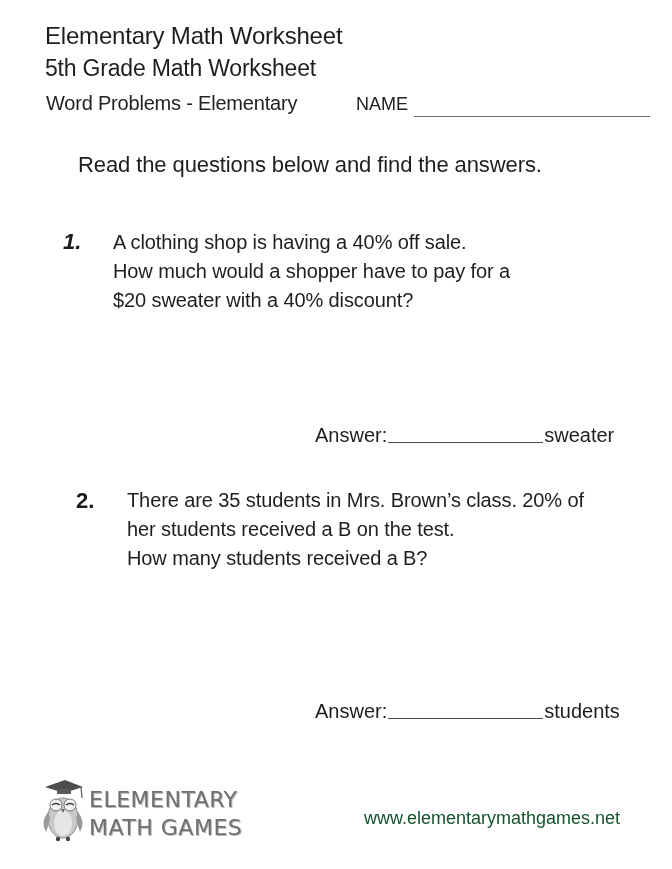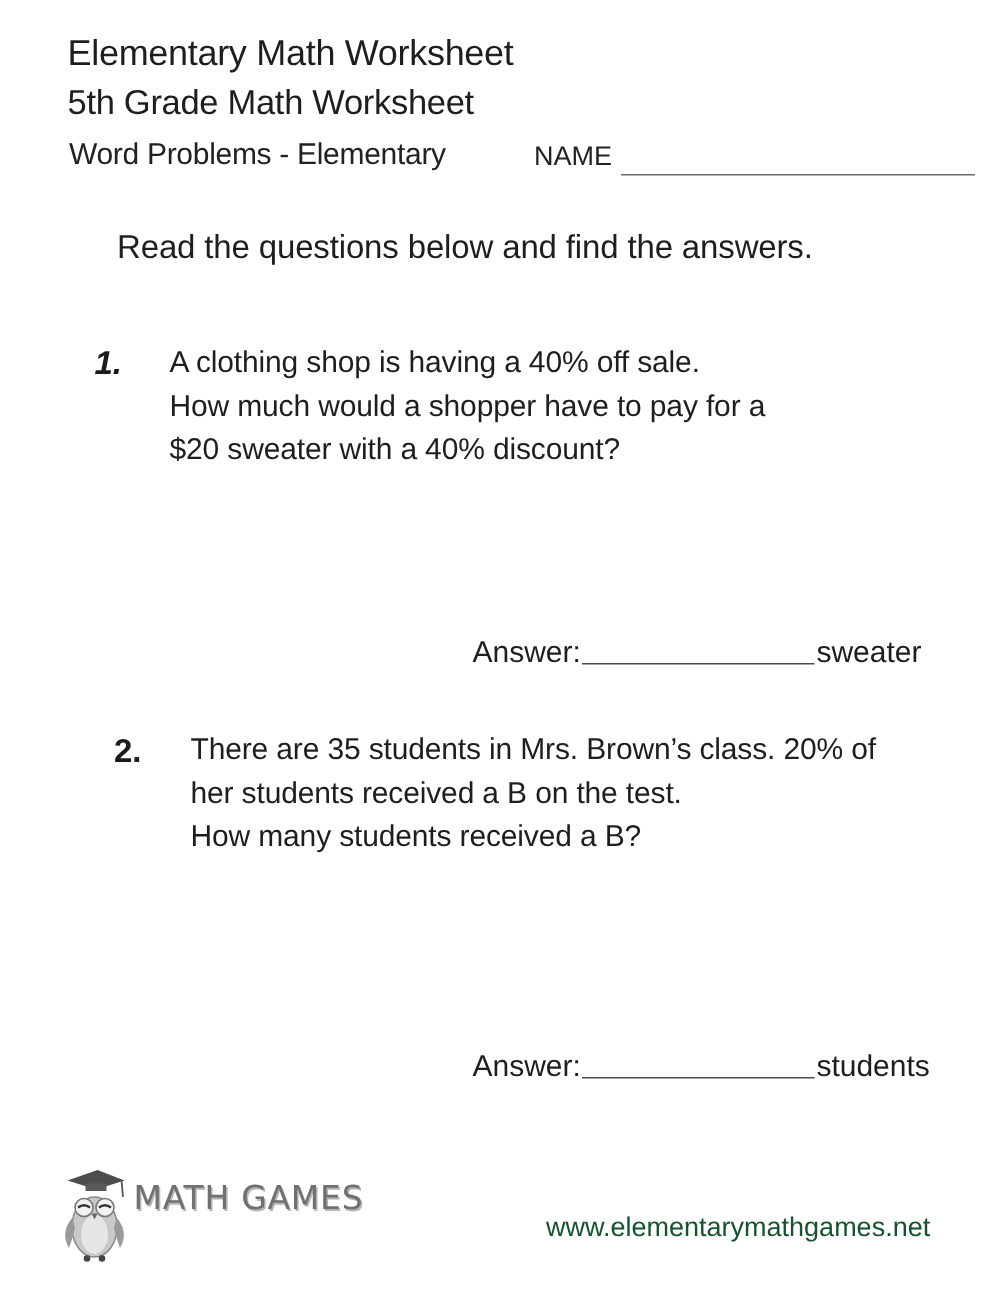--- a/index.html
+++ b/index.html
@@ -154,16 +154,17 @@
     <circle cx="33" cy="27" r="6" fill="#f2f2f2" stroke="#777" stroke-width="1"></circle>
     <path d="M15,27 Q19,24 23,27" stroke="#333" stroke-width="1.5" fill="none"></path>
     <path d="M29,27 Q33,24 37,27" stroke="#333" stroke-width="1.5" fill="none"></path>
     <polygon points="24,31 28,31 26,35" fill="#666"></polygon>
 
     <circle cx="21" cy="61" r="2.2" fill="#444"></circle>
     <circle cx="31" cy="61" r="2.2" fill="#444"></circle>
   </svg>
 </div>
 <div class="abs logo-text">
+  <div>ELEMENTARY</div>
   <div>MATH GAMES</div>
 </div>
 
 <div class="abs website">www.elementarymathgames.net</div>
 
 </body></html>

